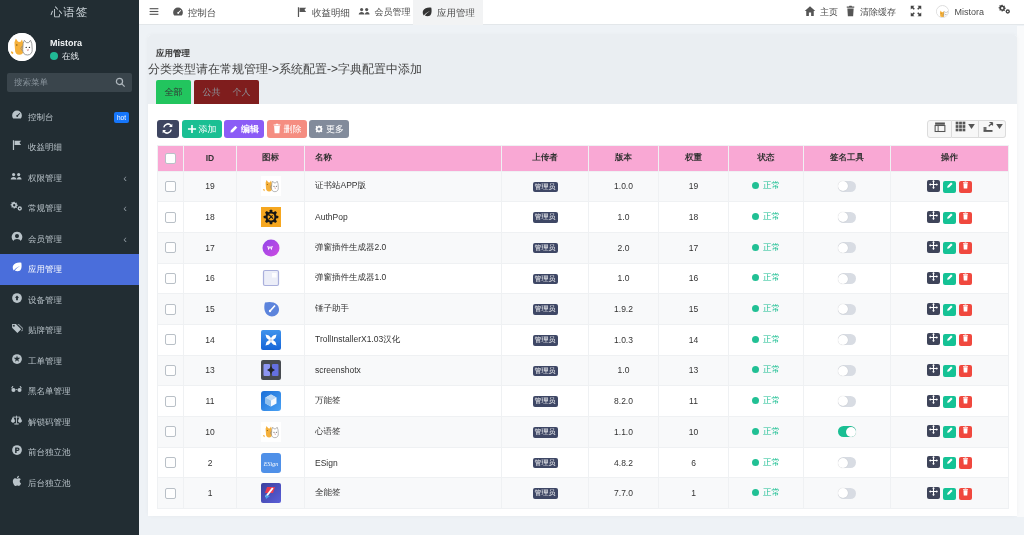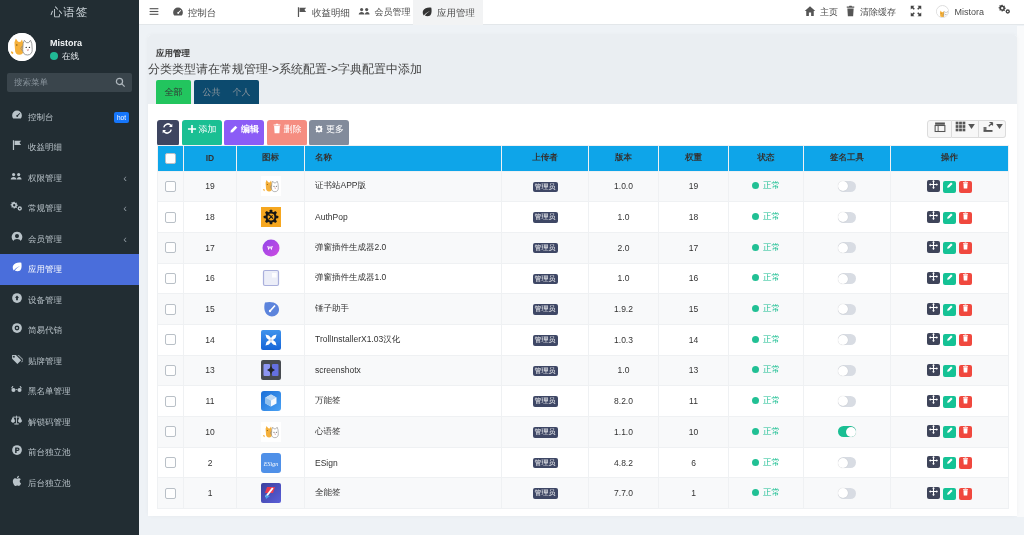--- a/index.html
+++ b/index.html
@@ -28,36 +28,36 @@
 .ntab.on { background:#f2f3f4; }
 #nright { position:absolute; right:0; top:0; height:25px; line-height:25px; color:#4c4c4c; font-size:9px; }
 #nright .itm { position:absolute; top:0; height:25px; line-height:25px; white-space:nowrap; }
 
 #content { position:absolute; left:139px; top:26px; width:885px; height:509px; background:#eef2f6; }
 #rstrip { position:absolute; left:878px; top:0; width:7px; height:491px; background:#f9fafb; }
 #panel { position:absolute; left:9px; top:9px; width:869px; height:481px; background:#fff; border-radius:3px; box-shadow:0 0 4px rgba(0,0,0,.04); }
 #phead { position:absolute; left:0; top:0; width:869px; height:69px; background:#eaeef2; border-radius:3px 3px 0 0; }
 #phead .t1 { position:absolute; left:8px; top:13px; font-weight:bold; color:#333; font-size:8.5px; }
 #phead .t2 { position:absolute; left:0; top:26px; color:#444; font-size:12px; }
-.ftab { position:absolute; top:45px; height:24px; line-height:24px; width:35px; text-align:center; padding:0; font-size:9px; background:#0c4a6e; color:#8d969d; border-radius:2px 2px 0 0; }
+.ftab { position:absolute; top:45px; height:24px; line-height:24px; width:35px; text-align:center; padding:0; font-size:9px; background:#7f1d1d; color:#8d969d; border-radius:2px 2px 0 0; }
 .ftab.on { background:#22c55e; color:#333; }
 #pbody { position:absolute; left:0; top:69px; width:869px; height:412px; background:#fff; }
 
 #tbar { position:absolute; left:9px; top:16px; height:18px; font-size:0; }
-.btn { display:inline-block; height:26px; line-height:18px; border-radius:3px; color:#fff; font-size:9px; padding:0 5px; margin-right:2.5px; vertical-align:top; }
+.btn { display:inline-block; height:18px; line-height:18px; border-radius:3px; color:#fff; font-size:9px; padding:0 5px; margin-right:2.5px; vertical-align:top; }
 .btn svg { vertical-align:-2px; margin-right:2px; }
 #btngrp { position:absolute; right:11px; top:16px; height:18px; font-size:0; }
 .gbtn { display:inline-block; width:25px; height:18px; background:#f7f7f7; border:1px solid #dcdcdc; text-align:center; line-height:16px; vertical-align:top; }
 .gbtn.l { border-radius:3px 0 0 3px; }
 .gbtn.r { border-radius:0 3px 3px 0; border-left:none; }
 .gbtn.m { border-left:none; }
 
 table { border-collapse:collapse; position:absolute; left:9px; top:41px; table-layout:fixed; }
 th,td { border:1px solid #eff1f3; font-size:8.5px; color:#333; text-align:center; padding:0; overflow:hidden; white-space:nowrap; }
-th { height:25.5px; font-weight:bold; font-size:8.5px; background:#0ea5e9; }
+th { height:25.5px; font-weight:bold; font-size:8.5px; background:#f9a8d4; }
 td { height:30.7px; }
 tr.odd td { background:#f8f9fa; }
 td.nm, th.nm { text-align:left; padding-left:10px; }
 .badge { display:inline-block; background:#3e4765; color:#fff; font-size:7px; line-height:10.5px; padding:0 2px; border-radius:2px; }
 .stat { color:#21c094; font-size:8.5px; }
 .stat i { display:inline-block; width:7px; height:7px; border-radius:50%; background:#21c094; margin-right:4px; vertical-align:-1px; }
 .tog { display:inline-block; width:18px; height:11px; background:#d8dce3; border-radius:6px; position:relative; vertical-align:middle; }
 .tog i { position:absolute; left:0px; top:0.5px; width:10px; height:10px; background:#fff; border-radius:50%; box-shadow:0 0 1px rgba(0,0,0,.2); }
 .tog.on { background:#1abf93; }
 .tog.on i { left:auto; right:0px; }
@@ -110,30 +110,29 @@
             <path fill="#b9c3c9" d="M8 1a7 7 0 0 0-4.7 12.2c.5-1.7 2.4-2.6 4.7-2.6s4.2.9 4.7 2.6A7 7 0 0 0 8 1zm0 3.1a2.7 2.7 0 1 1 0 5.4 2.7 2.7 0 0 1 0-5.4z"></path>
           </svg></span>会员管理<span class="chev">‹</span></div>
     <div class="mi act"><span class="ic"><svg width="12" height="12" viewBox="0 0 16 16">
             <path fill="#fff" d="M13.8 2.2C9.5 1.5 4.7 2.4 2.9 6c-1.2 2.4-.4 5 .8 6.6l.9-.8c2.5-2.9 5.9-4.6 7.4-5.1-2.6 1.6-5.3 3.6-6.9 6.1 2.1 1 5.2 1.2 7.1-.3 2.3-1.9 2.2-6.7 1.6-10.3z"></path>
           </svg></span>应用管理</div>
     <div class="mi"><span class="ic"><svg width="12" height="12" viewBox="0 0 16 16">
             <circle cx="8" cy="8" r="6.5" fill="#b9c3c9"></circle>
             <path d="M8 4.5l2.8 3H9.2V11H6.8V7.5H5.2z" fill="#222d33"></path>
           </svg></span>设备管理</div>
     <div class="mi"><span class="ic"><svg width="12" height="12" viewBox="0 0 16 16">
-            <circle cx="8" cy="8" r="6.5" fill="#b9c3c9"></circle>
-            <circle cx="8" cy="8" r="3.2" fill="#222d33"></circle>
-            <circle cx="8" cy="8" r="1.4" fill="#b9c3c9"></circle>
-          </svg></span>简易代销</div>
-    <div class="mi"><span class="ic"><svg width="12" height="12" viewBox="0 0 16 16">
             <g fill="#b9c3c9">
               <path d="M1.5 2.5h5l7 7-5 5-7-7zM5 5a1.2 1.2 0 1 0 0 .01z" fill-rule="evenodd"></path>
               <path d="M8.5 2.5h2l7 7-3.2 3.2-.9-.9 2.3-2.3z" opacity=".7"></path>
             </g>
           </svg></span>贴牌管理</div>
+    <div class="mi"><span class="ic"><svg width="12" height="12" viewBox="0 0 16 16">
+            <circle cx="8" cy="8" r="6.5" fill="#b9c3c9"></circle>
+            <path d="M8 3.2l1 3.2h3.4L9.7 8.5l1 3.2L8 9.7l-2.7 2 1-3.2-2.7-2.1H7z" fill="#222d33"></path>
+          </svg></span>工单管理</div>
     <div class="mi"><span class="ic"><svg width="13" height="12" viewBox="0 0 18 16">
             <g fill="#b9c3c9">
               <circle cx="4.8" cy="9.5" r="2.8"></circle>
               <circle cx="13.2" cy="9.5" r="2.8"></circle>
               <path d="M7.5 9.2c.8-1.4 2.2-1.4 3 0l-.9.5c-.5-.9-.7-.9-1.2 0z"></path>
               <path d="M1.5 6.5L3.5 4h1.3L3 7.2zM16.5 6.5L14.5 4h-1.3L15 7.2z"></path>
             </g>
           </svg></span>黑名单管理</div>
     <div class="mi"><span class="ic"><svg width="13" height="12" viewBox="0 0 18 16">
             <g stroke="#b9c3c9" fill="none" stroke-width="1.2">

